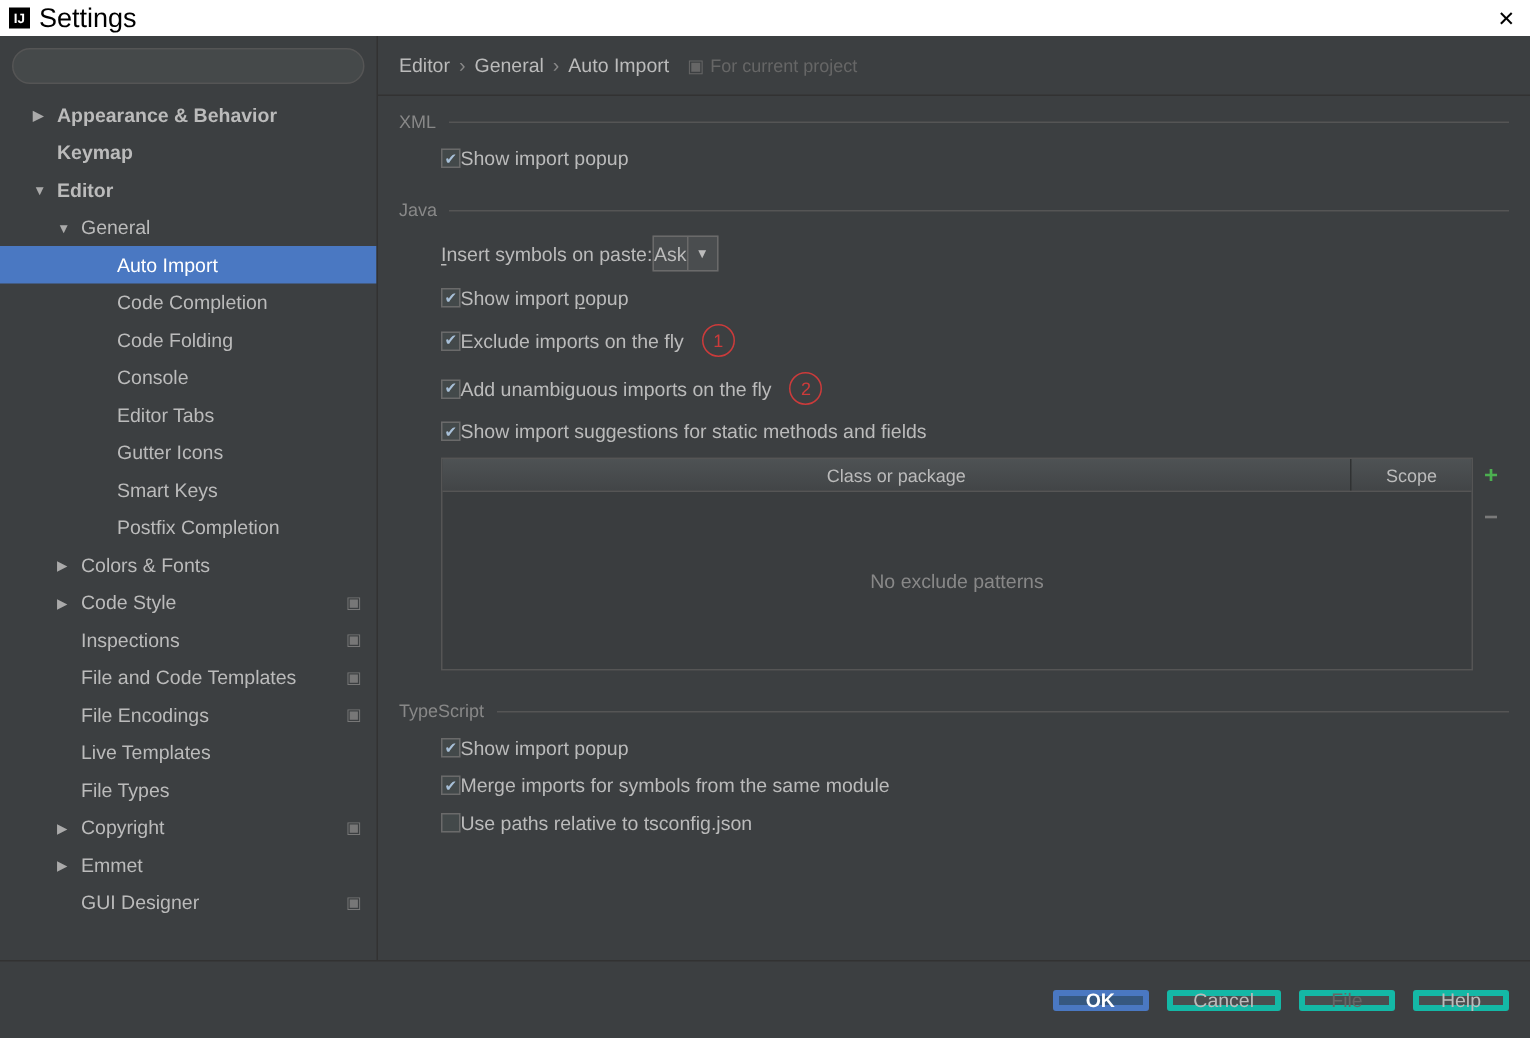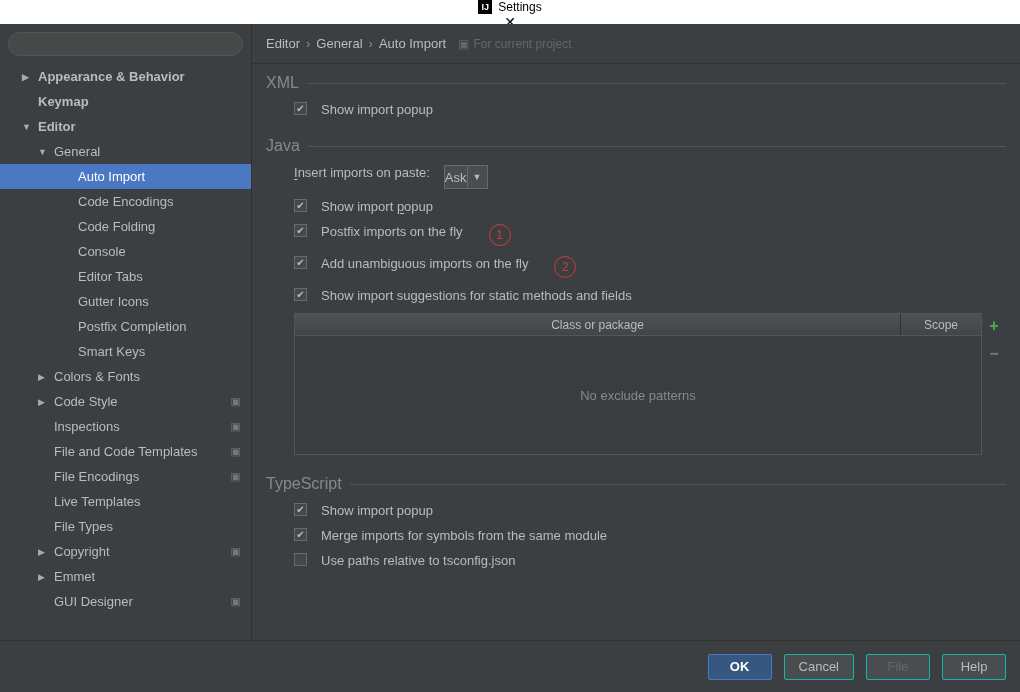--- a/index.html
+++ b/index.html
@@ -1,20 +1,20 @@
 <!DOCTYPE html>
 <html><head>
 <meta charset="utf-8">
 <style>
   * { box-sizing: border-box; margin: 0; padding: 0; }
   html, body { width: 1020px; height: 692px; font-family: "Segoe UI", Arial, sans-serif; font-size: 13px; color: #bbbbbb; background: #3c3f41; overflow: hidden; }
-  .titlebar { background: #ffffff; color: #000; height: 24px; display: flex; align-items: center; padding: 0 6px; justify-content: space-between; flex-direction: column; }
+  .titlebar { background: #ffffff; color: #000; height: 24px; display: flex; align-items: center; padding: 0 6px; justify-content: space-between; }
   .titlebar-left { display: flex; align-items: center; gap: 6px; }
   .titlebar-icon { width: 14px; height: 14px; background: #000; display: flex; align-items: center; justify-content: center; color: #fff; font-size: 9px; font-weight: bold; }
-  .titlebar-title { color: #000; font-size: 12px; }
+  .titlebar-title { color: #000; font-size: 18px; }
   .titlebar-close { font-size: 14px; cursor: pointer; padding: 0 4px; }
   .body { display: flex; height: 616px; }
   .sidebar { width: 252px; background: #3c3f41; border-right: 1px solid #323232; display: flex; flex-direction: column; }
   .search-wrap { padding: 8px; }
   .search { width: 100%; height: 24px; border-radius: 12px; border: 1px solid #555; background: #45494a; color: #bbb; padding: 0 10px 0 26px; outline: none; position: relative; }
   .search-container { position: relative; }
   .search-icon { position: absolute; left: 16px; top: 14px; color: #888; font-size: 12px; pointer-events: none; }
   .tree { flex: 1; overflow: auto; padding-bottom: 8px; }
   .tree-item { display: flex; align-items: center; height: 25px; padding-left: 14px; cursor: pointer; color: #bbbbbb; position: relative; }
   .tree-item.l1 { padding-left: 22px; font-weight: 600; }
@@ -23,44 +23,44 @@
   .tree-item.selected { background: #4a78c2; color: #fff; }
   .tree-arrow { width: 12px; display: inline-block; color: #aaa; font-size: 9px; margin-right: 4px; }
   .proj-icon { position: absolute; right: 10px; color: #777; font-size: 11px; }
   .main { flex: 1; display: flex; flex-direction: column; background: #3c3f41; }
   .main-header { height: 40px; display: flex; align-items: center; padding: 0 14px; gap: 6px; border-bottom: 1px solid #323232; }
   .crumb { color: #bbbbbb; font-weight: 500; }
   .crumb-sep { color: #888; }
   .proj-hint { color: #666; margin-left: 6px; display: flex; align-items: center; gap: 4px; font-size: 12px; }
   .main-content { flex: 1; overflow: auto; padding: 10px 14px; }
   fieldset { border: none; border-top: 1px solid #555; margin-bottom: 14px; padding: 0; }
-  legend { padding-right: 8px; color: #888; font-size: 16px; }
+  legend { padding-right: 8px; color: #888; font-size: 12px; }
   .section-body { padding: 10px 0 6px 28px; display: flex; flex-direction: column; gap: 10px; }
-  .row { display: flex; gap: 14px; }
+  .row { display: flex; align-items: center; gap: 0; }
   .chk { width: 13px; height: 13px; border: 1px solid #6a6a6a; background: #43494a; display: inline-flex; align-items: center; justify-content: center; cursor: pointer; }
   .chk.checked::after { content: "✔"; color: #a8c0d8; font-size: 10px; }
   .lbl { color: #bbbbbb; }
   .select { display: inline-flex; align-items: center; border: 1px solid #6a6a6a; background: #4a4d4f; height: 24px; }
   .select-val { padding: 0 0; }
   .select-arrow { border-left: 1px solid #6a6a6a; width: 20px; height: 100%; display: flex; align-items: center; justify-content: center; font-size: 9px; }
   .badge { width: 22px; height: 22px; border: 1.5px solid #cc3b3b; border-radius: 50%; color: #cc3b3b; display: inline-flex; align-items: center; justify-content: center; font-size: 12px; margin-left: 12px; }
   .sublabel { color: #aaa; font-size: 12px; margin-top: 4px; margin-bottom: 2px; }
   .table-wrap { display: flex; }
   .table { flex: 1; border: 1px solid #555; background: #3a3d3f; }
   .table-head { display: flex; background: linear-gradient(#4e5254,#424547); border-bottom: 1px solid #555; height: 22px; }
   .th { display: flex; align-items: center; justify-content: center; color: #bbb; font-size: 12px; border-right: 1px solid #303233; }
   .th1 { flex: 1; }
   .th2 { width: 80px; border-right: none; }
   .table-body { height: 118px; display: flex; align-items: center; justify-content: center; color: #888; }
   .table-tools { width: 24px; display: flex; flex-direction: column; align-items: center; gap: 10px; padding-top: 4px; }
   .tool { cursor: pointer; font-size: 16px; font-weight: bold; }
   .tool.add { color: #4caf50; }
   .tool.remove { color: #7a7a7a; }
   .footer { height: 52px; border-top: 1px solid #323232; display: flex; align-items: center; justify-content: flex-end; padding: 0 14px; gap: 12px; background: #3c3f41; }
-  .btn { min-width: 64px; height: 26px; border: 1px solid #14b8a6; background: #4a4d4f; color: #bbb; display: inline-flex; align-items: center; justify-content: center; padding: 0 14px; cursor: pointer; border-radius: 2px; }
+  .btn { min-width: 64px; height: 14px; border: 4px solid #14b8a6; background: #4a4d4f; color: #bbb; display: inline-flex; align-items: center; justify-content: center; padding: 0 14px; cursor: pointer; border-radius: 2px; }
   .btn.primary { background: #365880; border-color: #4a78c2; color: #fff; font-weight: 600; }
   .btn.disabled { color: #666; cursor: default; }
   .under { text-decoration: underline; text-decoration-style: solid; text-underline-offset: 2px; }
 </style>
 </head>
 <body>
 
 <div class="titlebar">
   <div class="titlebar-left">
     <span class="titlebar-icon">IJ</span>
@@ -91,45 +91,45 @@
         <div class="tree-item l2">
           <span class="tree-arrow">▼</span>
           <span>General</span>
         </div>
         <div class="tree-item l3 selected">
           <span class="tree-arrow"></span>
           <span>Auto Import</span>
         </div>
         <div class="tree-item l3">
           <span class="tree-arrow"></span>
-          <span>Code Encodings</span>
+          <span>Code Completion</span>
         </div>
         <div class="tree-item l3">
           <span class="tree-arrow"></span>
           <span>Code Folding</span>
         </div>
         <div class="tree-item l3">
           <span class="tree-arrow"></span>
           <span>Console</span>
         </div>
         <div class="tree-item l3">
           <span class="tree-arrow"></span>
           <span>Editor Tabs</span>
         </div>
         <div class="tree-item l3">
           <span class="tree-arrow"></span>
           <span>Gutter Icons</span>
         </div>
         <div class="tree-item l3">
           <span class="tree-arrow"></span>
+          <span>Smart Keys</span>
+        </div>
+        <div class="tree-item l3">
+          <span class="tree-arrow"></span>
           <span>Postfix Completion</span>
-        </div>
-        <div class="tree-item l3">
-          <span class="tree-arrow"></span>
-          <span>Smart Keys</span>
         </div>
         <div class="tree-item l2">
           <span class="tree-arrow">▶</span>
           <span>Colors &amp; Fonts</span>
         </div>
         <div class="tree-item l2">
           <span class="tree-arrow">▶</span>
           <span>Code Style</span>
           <span class="proj-icon">▣</span>
         </div>
@@ -195,33 +195,33 @@
             <span class="chk checked"></span>
             <span class="lbl">Show import popup</span>
           </div>
         </div>
       </fieldset>
 
       <fieldset>
         <legend>Java</legend>
         <div class="section-body">
           <div class="row">
-            <span class="lbl"><span class="under">I</span><span>nsert imports on paste:</span></span>
+            <span class="lbl"><span class="under">I</span><span>nsert symbols on paste:</span></span>
             <span class="select">
               <span class="select-val">Ask</span>
               <span class="select-arrow">▼</span>
             </span>
           </div>
           <div class="row">
             <span class="chk checked"></span>
             <span class="lbl">Show import <span class="under">p</span>opup</span>
           </div>
           <div class="row">
             <span class="chk checked"></span>
-            <span class="lbl">Postfix imports on the fly</span>
+            <span class="lbl">Exclude imports on the fly</span>
             <span class="badge">1</span>
           </div>
           <div class="row">
             <span class="chk checked"></span>
             <span class="lbl">Add unambiguous imports on the fly</span>
             <span class="badge">2</span>
           </div>
           <div class="row">
             <span class="chk checked"></span>
             <span class="lbl">Show import suggestions for static methods and fields</span>

